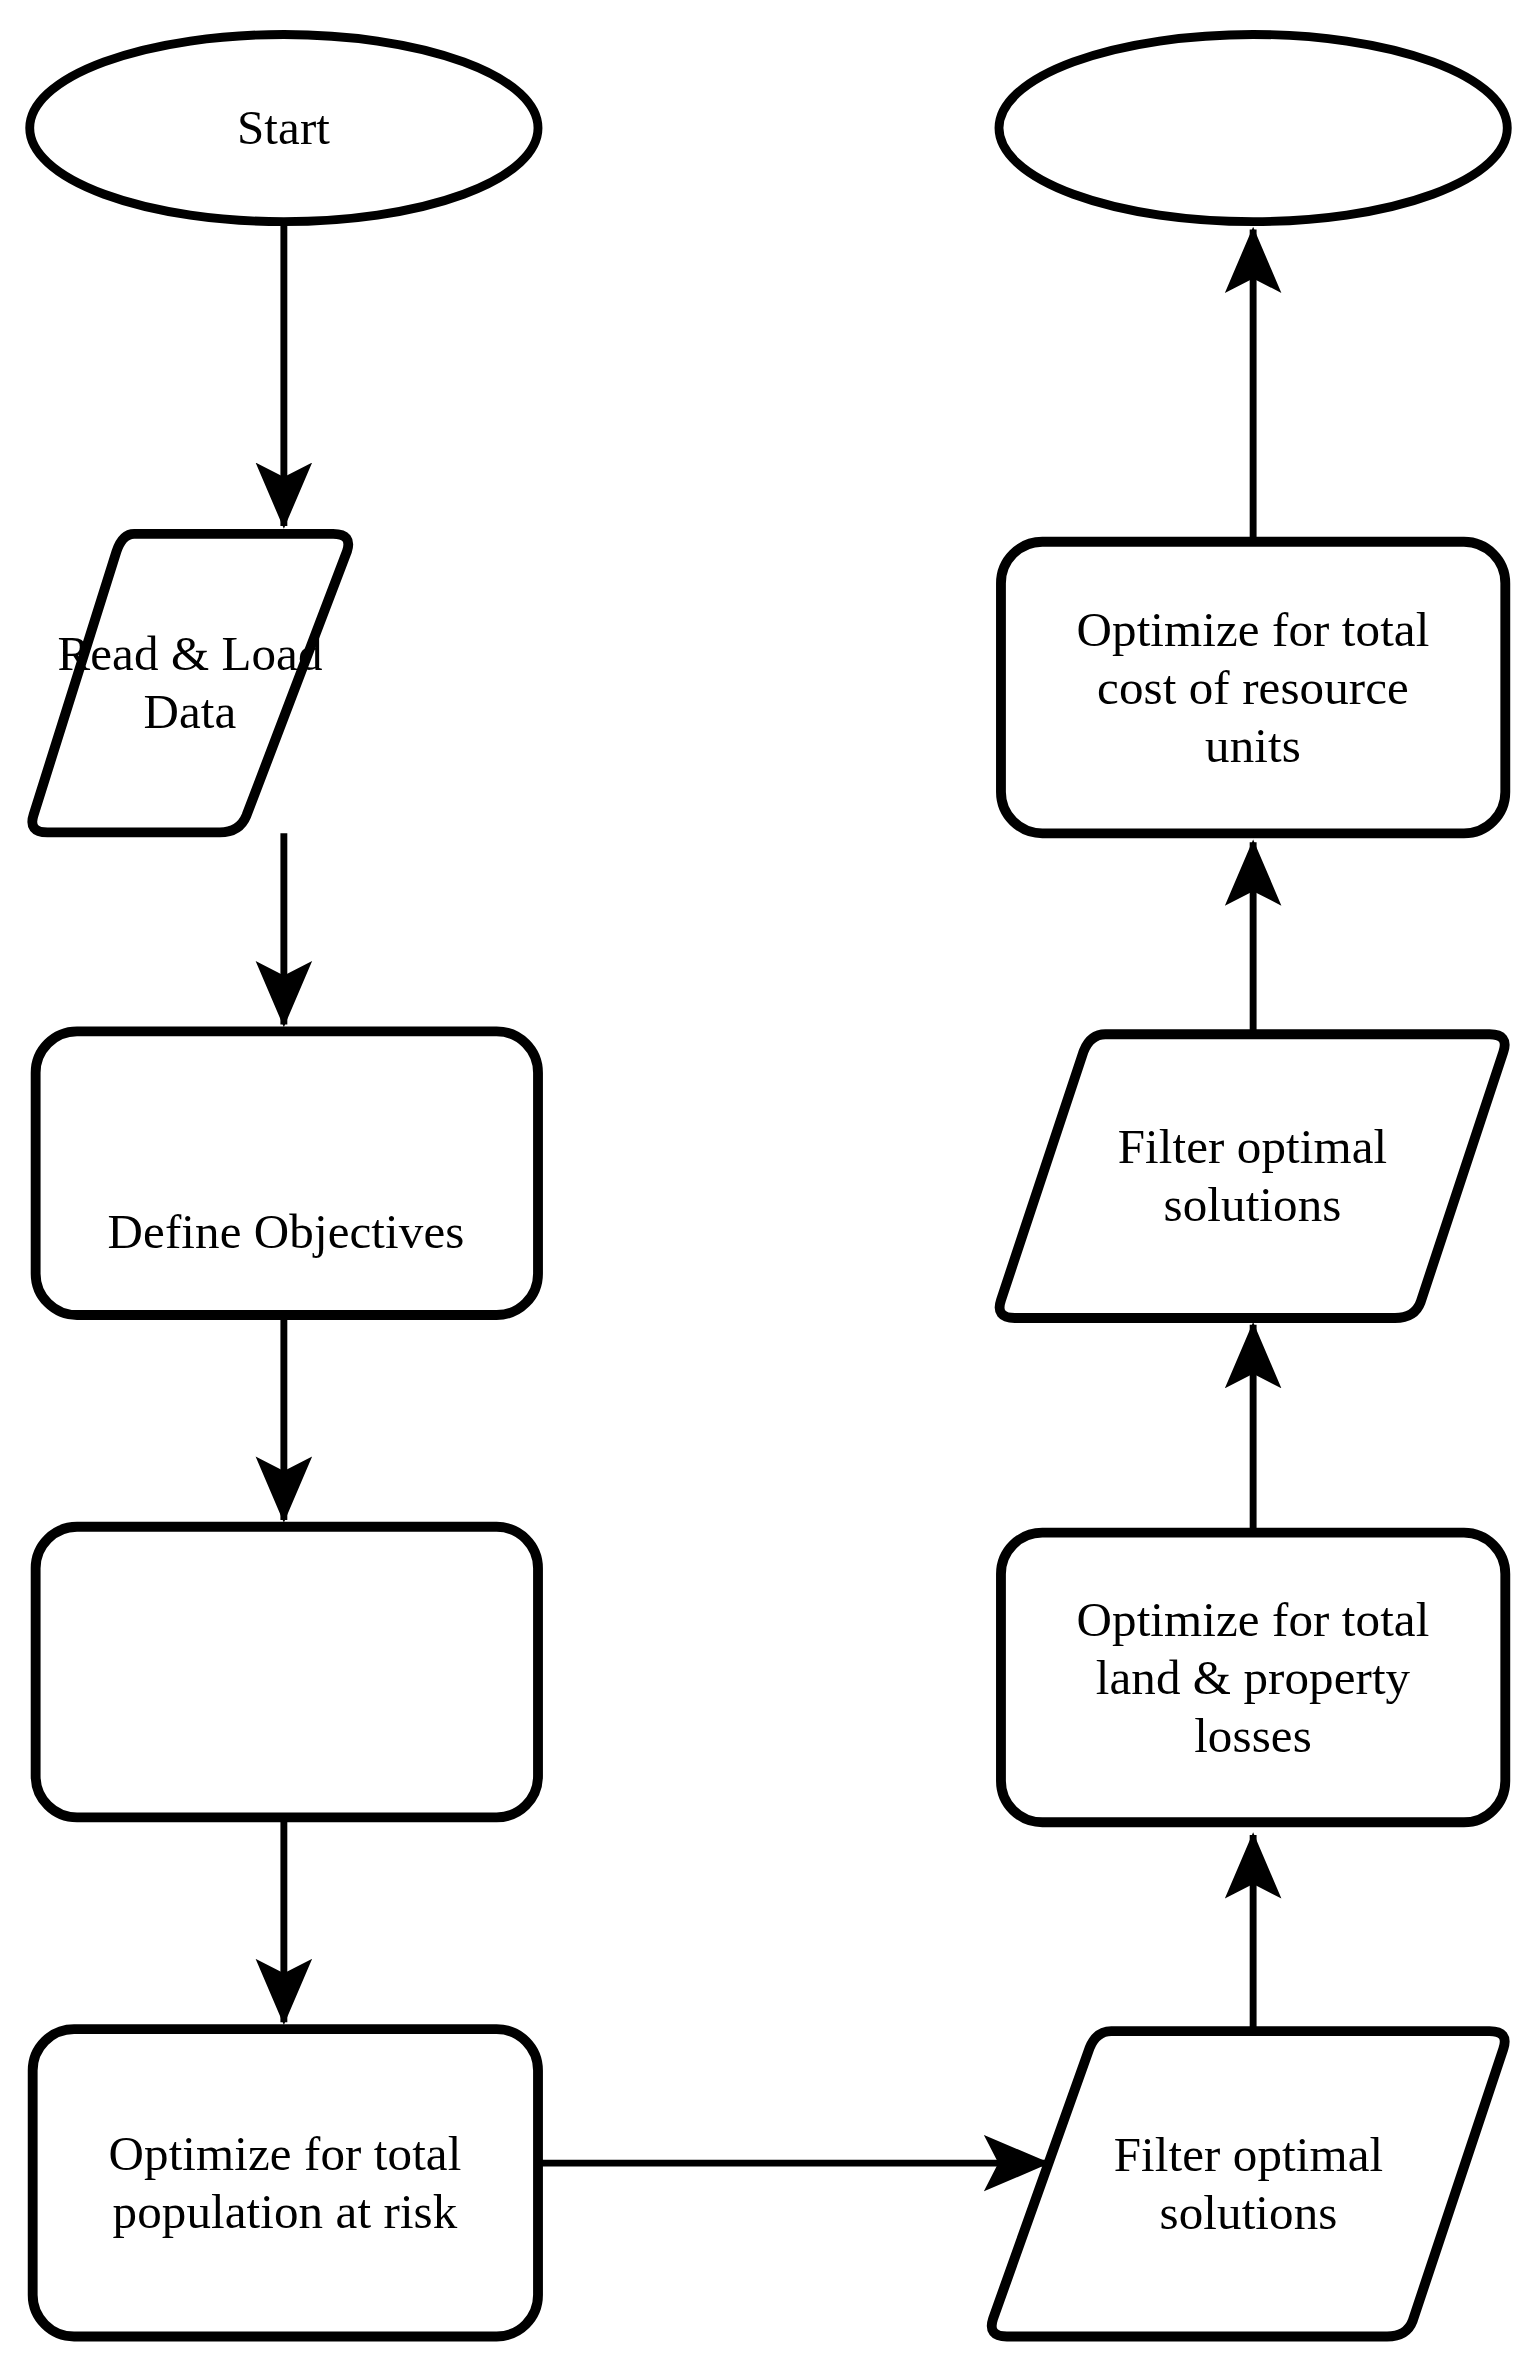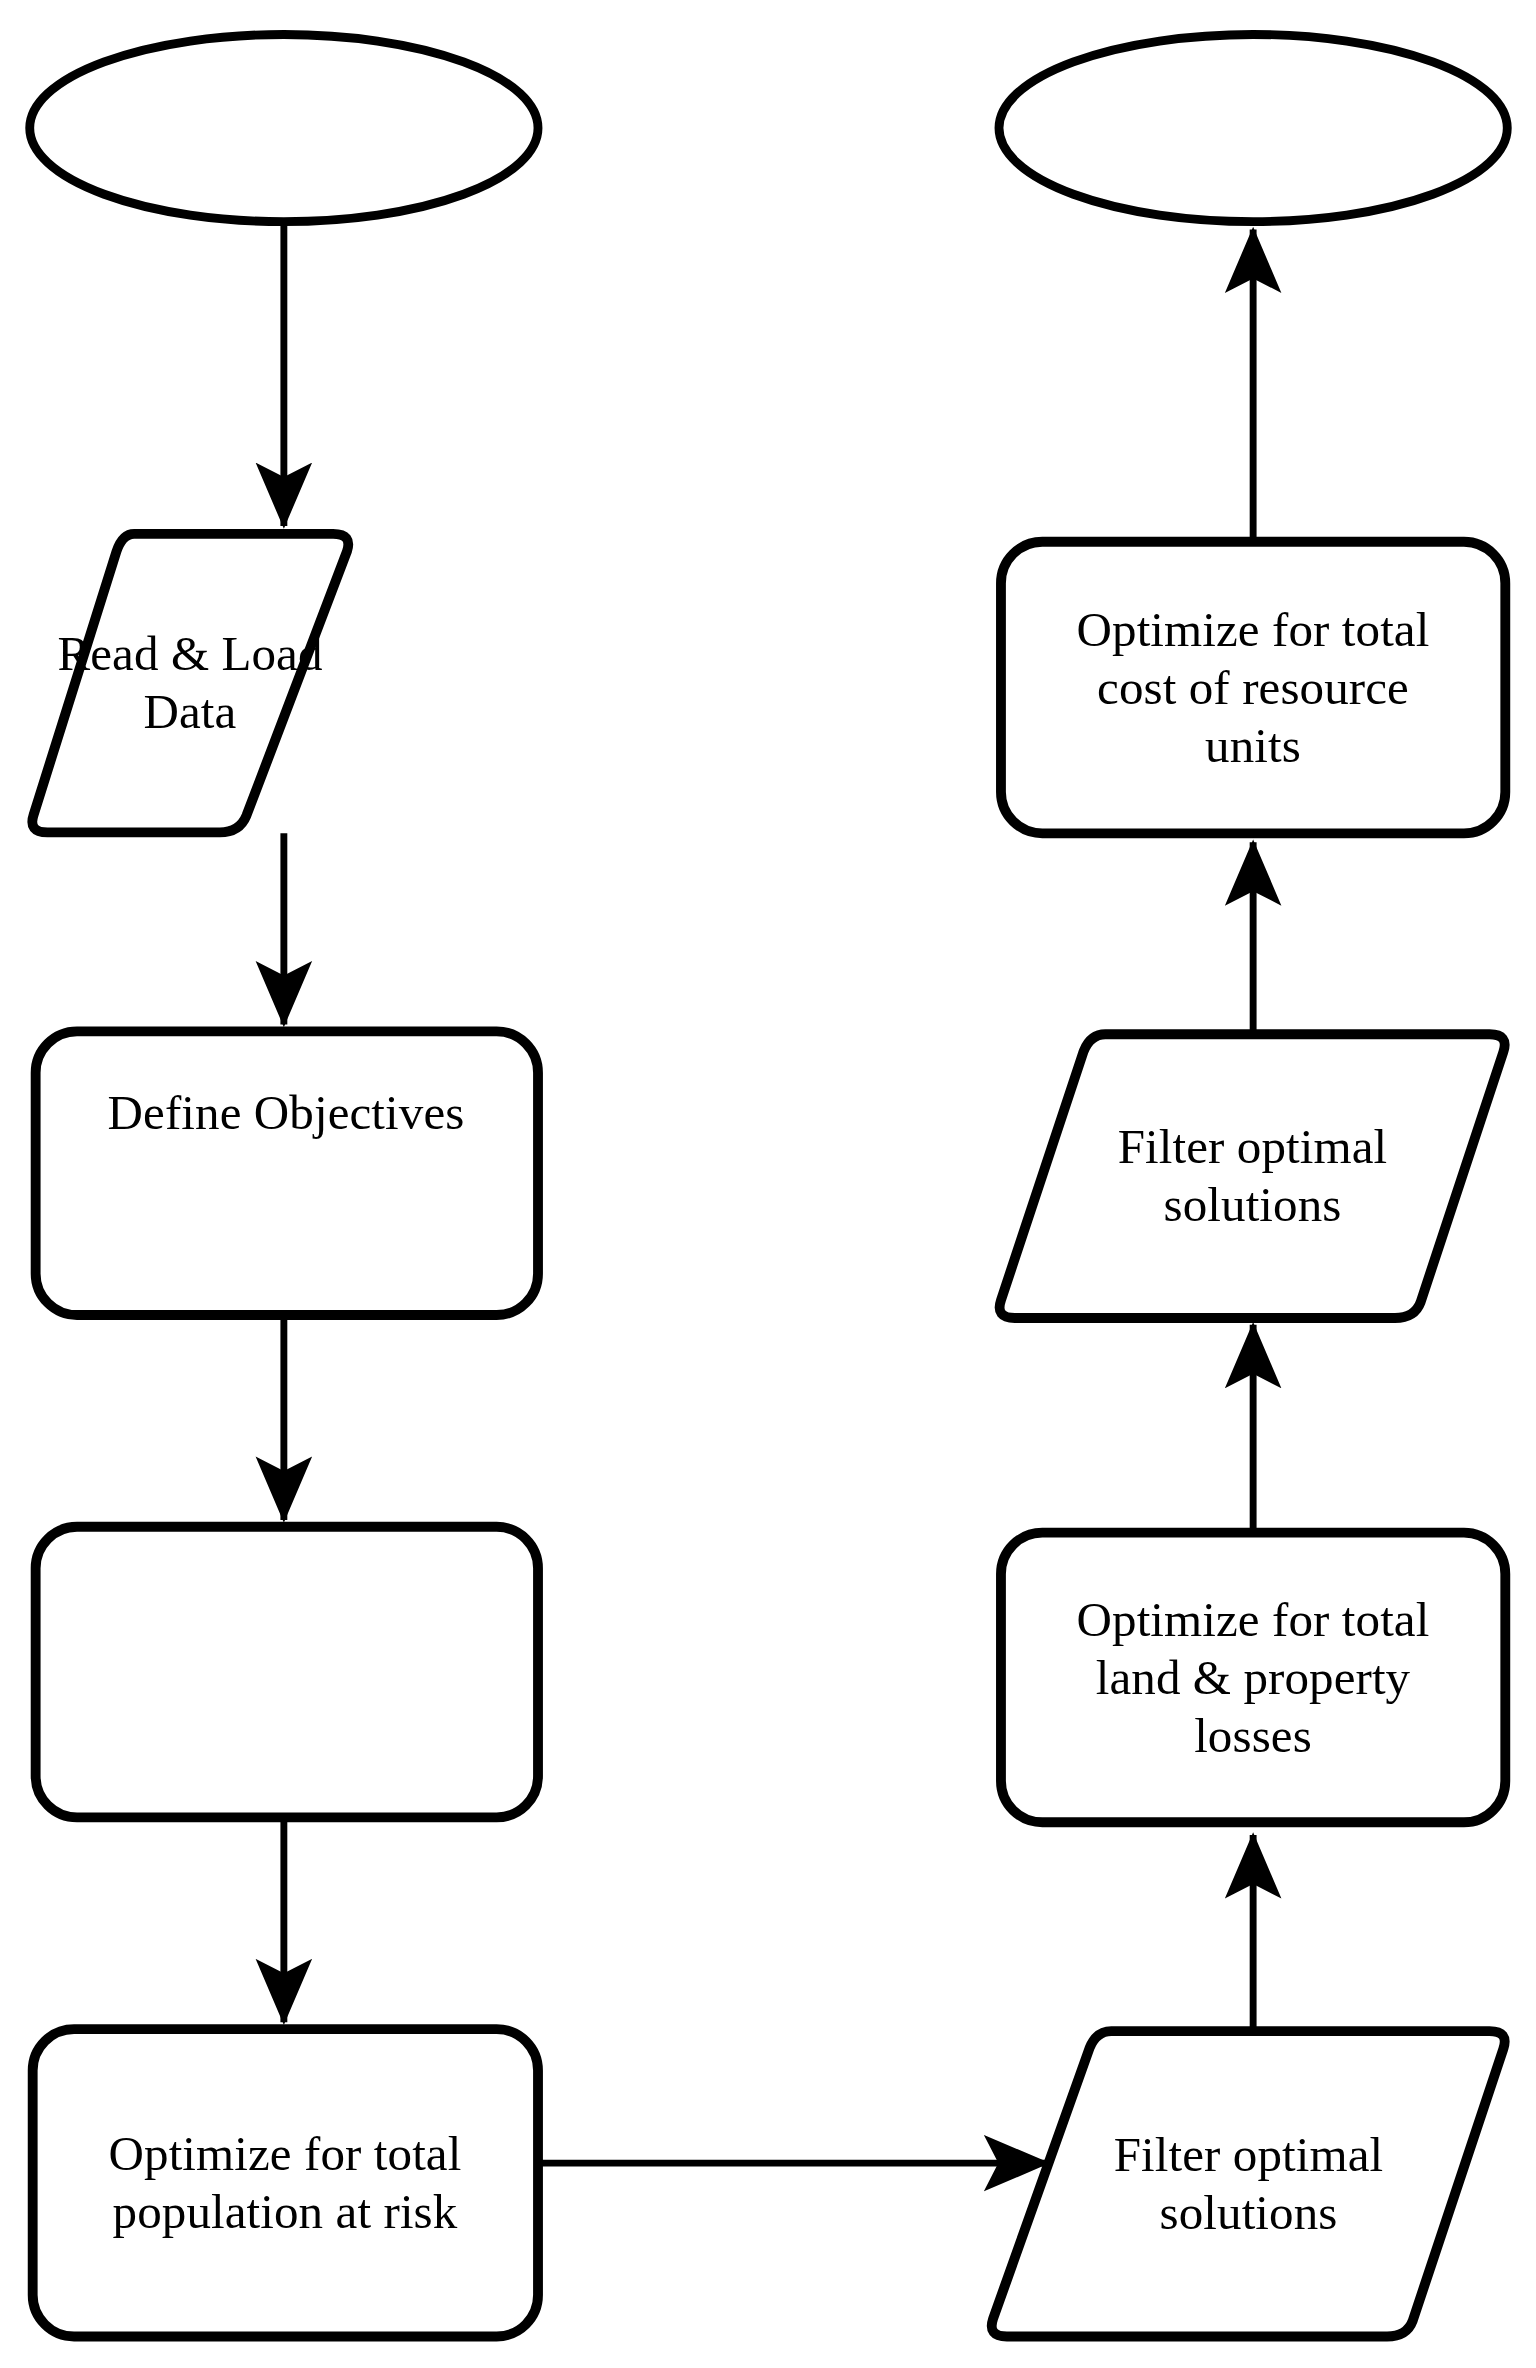--- a/index.html
+++ b/index.html
@@ -68,25 +68,26 @@
 
     <line x1="1272" y1="2062" x2="1272" y2="1863" stroke="#000" stroke-width="7" marker-end="url(#arrowhead)"></line>
 
     <line x1="1272" y1="1556" x2="1272" y2="1345" stroke="#000" stroke-width="7" marker-end="url(#arrowhead)"></line>
 
     <line x1="1272" y1="1050" x2="1272" y2="855" stroke="#000" stroke-width="7" marker-end="url(#arrowhead)"></line>
 
     <line x1="1272" y1="550" x2="1272" y2="233" stroke="#000" stroke-width="7" marker-end="url(#arrowhead)"></line>
   </svg>
 
+  <div class="node-label" style="left:59px;top:34px;width:449px;height:187px;">Start</div>
 
   <div class="node-label" style="left:57px;top:534px;width:266px;height:298px;">Read &amp; Load
 Data</div>
 
-  <div class="node-label" style="left:35px;top:971px;width:502px;height:284px;">Define Objectives</div>
+  <div class="node-label" style="left:35px;top:1090px;width:502px;height:284px;">Define Objectives</div>
 
 
   <div class="node-label" style="left:32.5px;top:2029px;width:505px;height:307px;">Optimize for total
 population at risk</div>
 
 
   <div class="node-label" style="left:1001px;top:542px;width:504px;height:292px;">Optimize for total
 cost of resource
 units</div>
 

